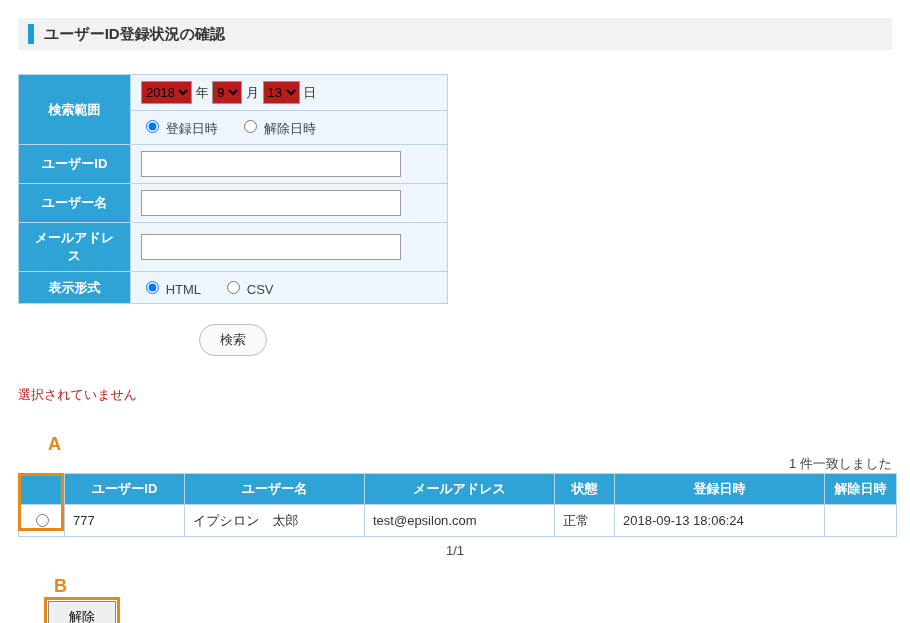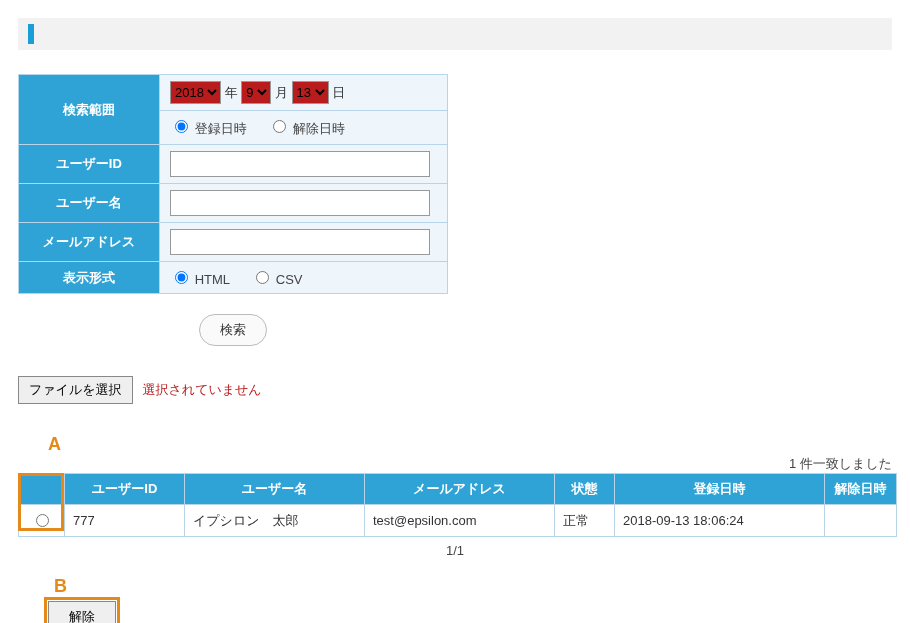--- a/index.html
+++ b/index.html
@@ -40,21 +40,21 @@
     border: 1px solid #b8d4e8;
     padding: 6px 10px;
     font-size: 13px;
     vertical-align: middle;
   }
   table.search-form th {
     background: #2fa3d6;
     color: #fff;
     font-weight: bold;
     text-align: center;
-    width: 141px;
+    width: 112px;
   }
   table.search-form td {
     background: #eef5fb;
   }
   .sub-row { background:#eef5fb; padding-top:4px; }
   select {
     font-size: 13px;
     padding: 2px 0;
     border: 1px solid #999;
     background: #b91c1c;
@@ -149,20 +149,21 @@
   col.c-reg   { width:210px; }
   col.c-rel   { width:72px; }
 </style>
 </head>
 <body>
 
 
 
 <div class="page-title-bar">
   <div class="accent"></div>
+  <h1>ユーザーID登録状況の確認</h1>
 </div>
 
 <table class="search-form">
   <tbody>
       <tr>
     <th rowspan="2">検索範囲</th>
     <td>
       <select><option>2018</option></select>
       <span>年</span>
       <select><option>9</option></select>
@@ -209,21 +210,20 @@
     </td>
   </tr>
 </tbody>
   </table>
 
 <div class="search-btn-wrap">
   <button class="btn-round">検索</button>
 </div>
 
 <div class="file-row">
-  <button class="file-btn">ファイルを選択</button>
   <span class="file-status">選択されていません</span>
 </div>
 
 <div class="marker-A">A</div>
 
 <div class="hit-count">1 件一致しました</div>
 
 <div class="results-frame">
   <div class="overlay-A"></div>
   <table class="results">

